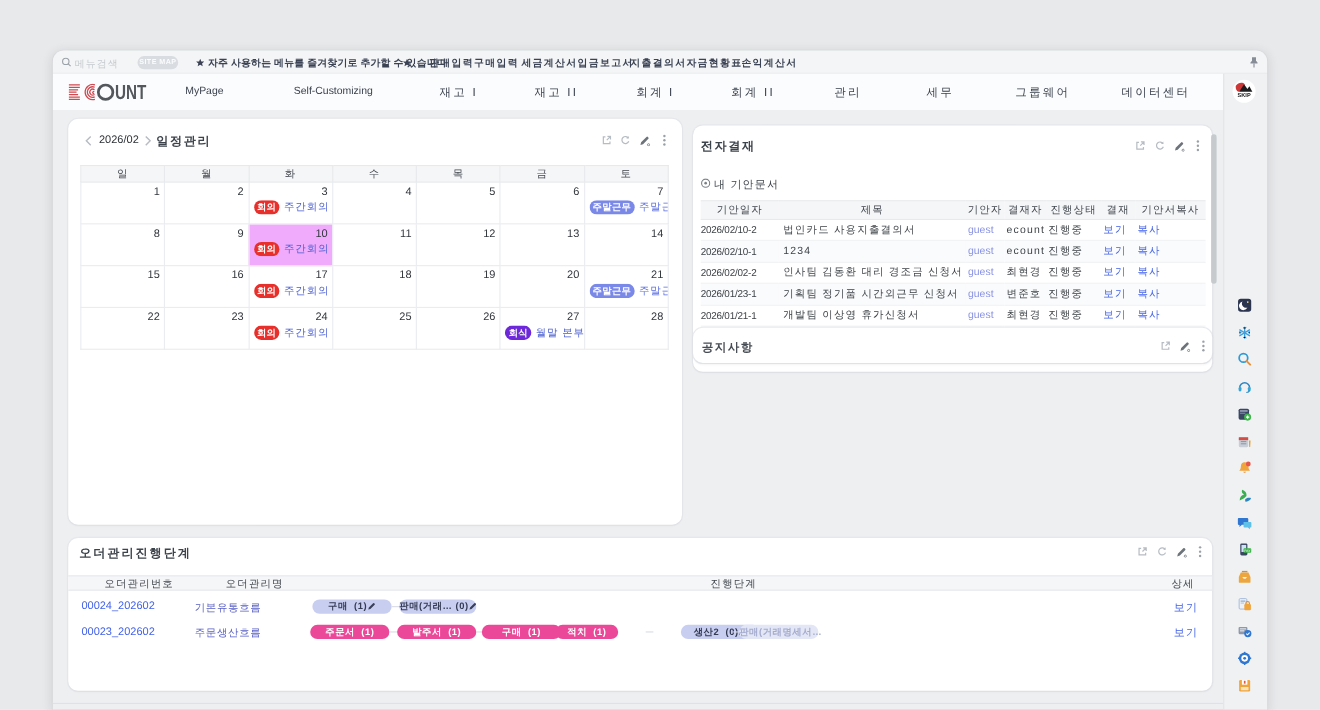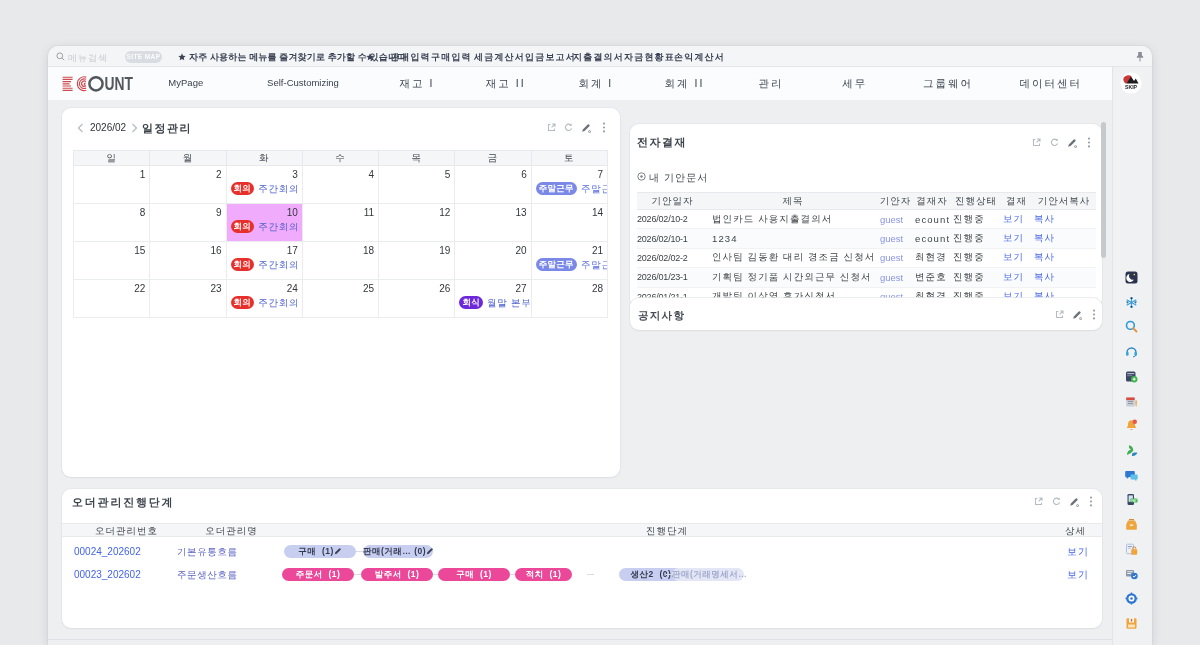--- a/index.html
+++ b/index.html
@@ -323,21 +323,21 @@
               <div class="dn">27</div>
               <div class="ev"><span class="pill pcyn">회식</span><span class="evt">월말 본부 …</span></div>
             </td>
             <td>
               <div class="dn">28</div>
             </td>
           </tr>
         </tbody>
       </table>
 </div>
-<div class="panel" style="left:582px;top:78px;width:472px;height:184px">
+<div class="panel" style="left:582px;top:68px;width:472px;height:224px">
 <div class="t title11" style="left:7px;top:11px">전자결재</div>
 <svg class="abs" style="left:457px;top:13px" width="4" height="11" viewBox="0 0 4 11">
         <circle cx="2" cy="1.6" r="1.1" fill="#9aa0a8"></circle>
         <circle cx="2" cy="5.5" r="1.1" fill="#9aa0a8"></circle>
         <circle cx="2" cy="9.4" r="1.1" fill="#9aa0a8"></circle>
       </svg>
       <svg class="abs" style="left:436.5px;top:13.5px" width="10" height="10" viewBox="0 0 10 10">
         <path d="M1.2 8.8l.6-2.4L6.7 1.5a.9.9 0 0 1 1.3 0l.4.4a.9.9 0 0 1 0 1.3L3.6 8.1z" fill="#6d737b"></path>
         <circle cx="8.6" cy="8.6" r="1" fill="none" stroke="#6d737b" stroke-width=".7"></circle>
       </svg>
@@ -474,21 +474,21 @@
         </svg></div>
 <div class="t" style="left:12px;top:80px;font-size:10px;color:#4463e8">00023_202602</div>
 <div class="t ko" style="left:115px;top:80px;font-size:9.5px;color:#5a61c4;letter-spacing:.6px">주문생산흐름</div>
 <div class="t ko" style="left:1005px;top:79px;font-size:10px;color:#4463e8">보기</div>
 <div class="opill odark" style="left:220px;top:79px;width:72px">주문서&nbsp;&nbsp;(1)</div>
 <div class="conn" style="left:292px;top:85px;width:7px"></div>
 <div class="opill odark" style="left:299px;top:79px;width:72px">발주서&nbsp;&nbsp;(1)</div>
 <div class="conn" style="left:371px;top:85px;width:7px"></div>
 <div class="opill odark" style="left:376px;top:79px;width:72px">구매&nbsp;&nbsp;(1)</div>
 <div class="conn" style="left:448px;top:85px;width:7px"></div>
-<div class="opill odark" style="left:453px;top:79px;width:57px">적치&nbsp;&nbsp;(1)</div>
+<div class="opill odark" style="left:443px;top:79px;width:57px">적치&nbsp;&nbsp;(1)</div>
 <div class="conn" style="left:525px;top:85px;width:7px"></div>
 <div class="opill olav" style="left:557px;top:79px;width:72px">생산2&nbsp;&nbsp;(0)<svg width="8" height="8" viewBox="0 0 8 8" style="vertical-align:-1px">
           <path d="M0.8 7.2l.5-1.9L5.2 1.4a.7.7 0 0 1 1 0l.4.4a.7.7 0 0 1 0 1L2.7 6.7z" fill="#3a4058"></path>
         </svg></div>
 <div class="conn" style="left:604px;top:85px;width:6px"></div>
 <div class="opill odis" style="left:610px;top:79px;width:72px">판매(거래명세서…</div>
 </div>
 <div class="abs" style="left:1053px;top:76px;width:5px;height:136px;background:#c7cacd;border-radius:2.5px"></div>
 <div class="abs" style="left:0;top:593px;width:1064px;height:1px;background:#dfe1e4"></div>
 </div>

